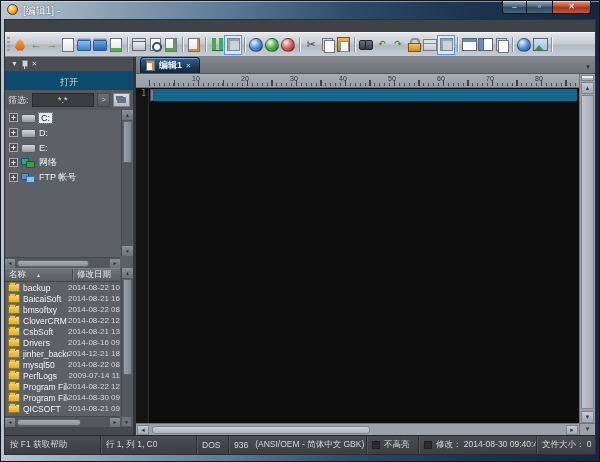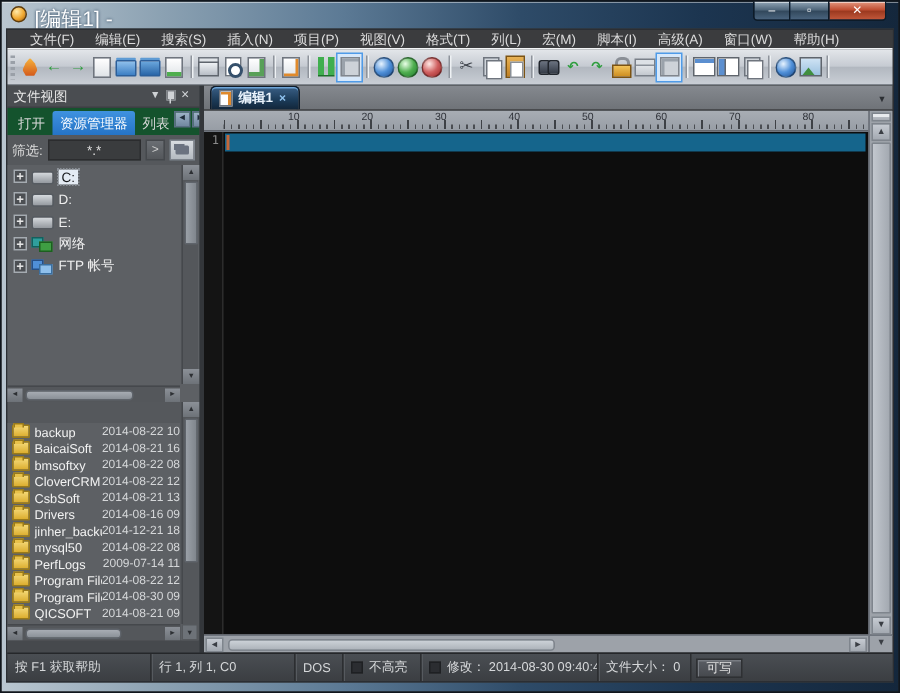--- a/index.html
+++ b/index.html
@@ -4,21 +4,21 @@
 <style>
   html,body{margin:0;padding:0;background:#222;}
   *{box-sizing:border-box;font-family:"Liberation Sans","DejaVu Sans",sans-serif;}
   .win{position:relative;width:600px;height:462px;margin:0 auto;
        background:linear-gradient(to right,#b9c6d0,#8ba1b2 18%,#5c7a95 38%,#2e4b68 58%,#1c3550 78%,#14273c);
        border:1px solid #10161d;box-shadow:inset 0 1px rgba(255,255,255,.45);overflow:hidden;}
   
   .titlebar{position:absolute;left:0;top:0;right:0;height:18px;}
   .appico{position:absolute;left:6px;top:3px;width:11px;height:11px;border-radius:50%;
        background:radial-gradient(circle at 35% 30%,#ffe9a8,#f0a830 55%,#9c5a10);border:1px solid #5f3c0a;}
-  .title{position:absolute;left:22px;top:3px;font-size:14px;color:#fff;text-shadow:0 0 2px #1c3550;}
+  .title{position:absolute;left:22px;top:3px;font-size:10px;color:#fff;text-shadow:0 0 2px #1c3550;}
   .caps{position:absolute;right:8px;top:0;display:flex;}
   .cap{height:13px;border:1px solid #0d1b28;border-top:none;margin-left:0;
        background:linear-gradient(#93a7b8,#51687c 45%,#33495d 55%,#4a647e);
        box-shadow:inset 0 1px rgba(255,255,255,.55);color:#fff;font-size:8px;line-height:11px;text-align:center;}
   .cap.min{width:25px;border-radius:0 0 0 3px;}
   .cap.max{width:26px;border-left:none;}
   .cap.close{width:38px;border-left:none;border-radius:0 0 3px 0;
        background:linear-gradient(#e59a82,#c14f33 45%,#9c3a20 55%,#c2573a);}
   
   .client{position:absolute;left:3px;right:3px;top:18px;bottom:6px;background:#3f4347;border:1px solid #2b2e33;}
@@ -81,21 +81,21 @@
   .bodyrow{position:absolute;left:0;right:0;top:37px;bottom:19px;}
   .splitter{position:absolute;left:128px;top:0;bottom:0;width:3px;background:#33363a;}
   
   .side{position:absolute;left:0;top:0;bottom:0;width:128px;background:#55585c;}
   .sp-head{position:absolute;left:0;right:0;top:0;height:15px;background:#4a4d51;display:flex;align-items:center;padding:0 4px;border-bottom:1px solid #3c3f43;}
   .sp-title{font-size:9px;color:#e6e6e6;flex:1;}
   .hico{width:11px;height:10px;color:#cfd2d5;font-size:7px;line-height:10px;text-align:center;}
   .pin-icon{position:relative;width:9px;height:10px;}
   .pin-icon::before{content:"";position:absolute;left:2px;top:1px;width:4px;height:5px;background:#d0d3d6;border:1px solid #7d8085;}
   .pin-icon::after{content:"";position:absolute;left:4px;top:7px;width:1px;height:3px;background:#d0d3d6;}
-  .sp-tabs{position:absolute;left:0;right:0;top:15px;height:18px;background:#14532d;display:flex;align-items:flex-start;padding:2px 2px 0 2px;overflow:hidden;}
+  .sp-tabs{position:absolute;left:0;right:0;top:15px;height:18px;background:#0c4a6e;display:flex;align-items:center;padding:2px 2px 0 2px;overflow:hidden;flex-direction:column;}
   .stab{font-size:9px;color:#d8d8d8;padding:2px 5px 3px;white-space:nowrap;flex:none;}
   .stab.active{background:linear-gradient(#3f92e0,#2270c2);color:#fff;border-radius:2px 2px 0 0;}
   .stab.clip{max-width:26px;overflow:hidden;}
   .tabnav{margin-left:auto;display:flex;gap:1px;padding-bottom:2px;}
   .tnbtn{width:11px;height:11px;background:linear-gradient(#9db2c8,#7288a0);border:1px solid #5a6e84;color:#1e2b3a;font-size:6px;line-height:9px;text-align:center;}
   .sp-filter{position:absolute;left:0;right:0;top:33px;height:20px;display:flex;align-items:center;padding:0 3px;gap:3px;}
   .flabel{font-size:9px;color:#dcdcdc;white-space:nowrap;}
   .finput{flex:1;height:14px;background:#3a3c3e;border:1px solid #2b2c2e;color:#e0e0e0;font-size:9px;text-align:center;line-height:12px;}
   .fgo{width:13px;height:14px;background:linear-gradient(#6a6e73,#54575b);border:1px solid #45484c;color:#d0d0d0;font-size:8px;line-height:12px;text-align:center;}
   .fbrowse{width:17px;height:14px;background:linear-gradient(#d8dce1,#b4bac1);border:1px solid #7d838c;display:flex;align-items:center;justify-content:center;}
@@ -192,36 +192,20 @@
     <span class="title">[编辑1] -</span>
     <span class="caps">
       <span class="cap min">–</span>
       <span class="cap max">▫</span>
       <span class="cap close">✕</span>
     </span>
   </div>
 
   <div class="client">
 
-    <div class="menubar">
-
-    <span class="mi">文件(F)</span>
-        <span class="mi">编辑(E)</span>
-        <span class="mi">搜索(S)</span>
-        <span class="mi">插入(N)</span>
-        <span class="mi">项目(P)</span>
-        <span class="mi">视图(V)</span>
-        <span class="mi">格式(T)</span>
-        <span class="mi">列(L)</span>
-        <span class="mi">宏(M)</span>
-        <span class="mi">脚本(I)</span>
-        <span class="mi">高级(A)</span>
-        <span class="mi">窗口(W)</span>
-        <span class="mi">帮助(H)</span>
-      </div>
 
     <div class="toolbar">
       <span class="tb-grip"></span>
       <span style="display:flex;align-items:center;">
 
           <span class="tb ic ic-flame">
             <b class="gl"></b>
           </span>
 
           <span class="tb g">
@@ -375,21 +359,20 @@
           <span class="tb sep">
             <b class="gl"></b>
           </span>
         </span>
     </div>
 
     <div class="bodyrow">
 
       <div class="side">
         <div class="sp-head">
-          <span class="sp-title">文件视图</span>
           <span class="hico">▼</span>
           <span class="hico pin-icon"></span>
           <span class="hico">✕</span>
         </div>
 
         <div class="sp-tabs">
           <span class="stab">打开</span>
           <span class="stab active">资源管理器</span>
           <span class="stab clip">列表</span>
           <span class="tabnav">
@@ -438,20 +421,29 @@
             <span class="vbtn" style="bottom:0;">▼</span>
           </span>
 
           <span class="hs tree-h">
             <span class="hbtn">◄</span>
             <span class="hthumb" style="width:72px;margin-left:2px;"></span>
             <span class="hbtn" style="margin-left:auto;">►</span>
           </span>
         </div>
 
+        <div class="lhead">
+          <span class="lh name">
+            <span>名称</span>
+            <span class="sort">▲</span>
+          </span>
+          <span class="lh date">
+            <span>修改日期</span>
+          </span>
+        </div>
 
         <div class="rows">
 
             <div class="row">
               <span class="fico"></span>
               <span class="fname">backup</span>
               <span class="fdate">2014-08-22 10</span>
             </div>
 
             <div class="row">
@@ -581,20 +573,24 @@
           <span class="ehbtn" style="margin-left:auto;">►</span>
         </span>
         <span class="ecorner">▼</span>
       </div>
     </div>
 
     <div class="statusbar">
       <span class="seg" style="width:96px;">按 F1 获取帮助</span>
       <span class="seg" style="width:96px;">行 1, 列 1, C0</span>
       <span class="seg" style="width:32px;">DOS</span>
+      <span class="seg" style="width:138px;gap:7px;">
+        <span>936</span>
+        <span>(ANSI/OEM - 简体中文 GBK)</span>
+      </span>
       <span class="seg" style="width:52px;">
         <span class="chip"></span>
         <span>不高亮</span>
       </span>
       <span class="seg" style="width:118px;">
         <span class="chip"></span>
         <span>修改： 2014-08-30 09:40:48</span>
       </span>
       <span class="seg" style="width:62px;">文件大小： 0</span>
       <span class="segbtn">可写</span>

